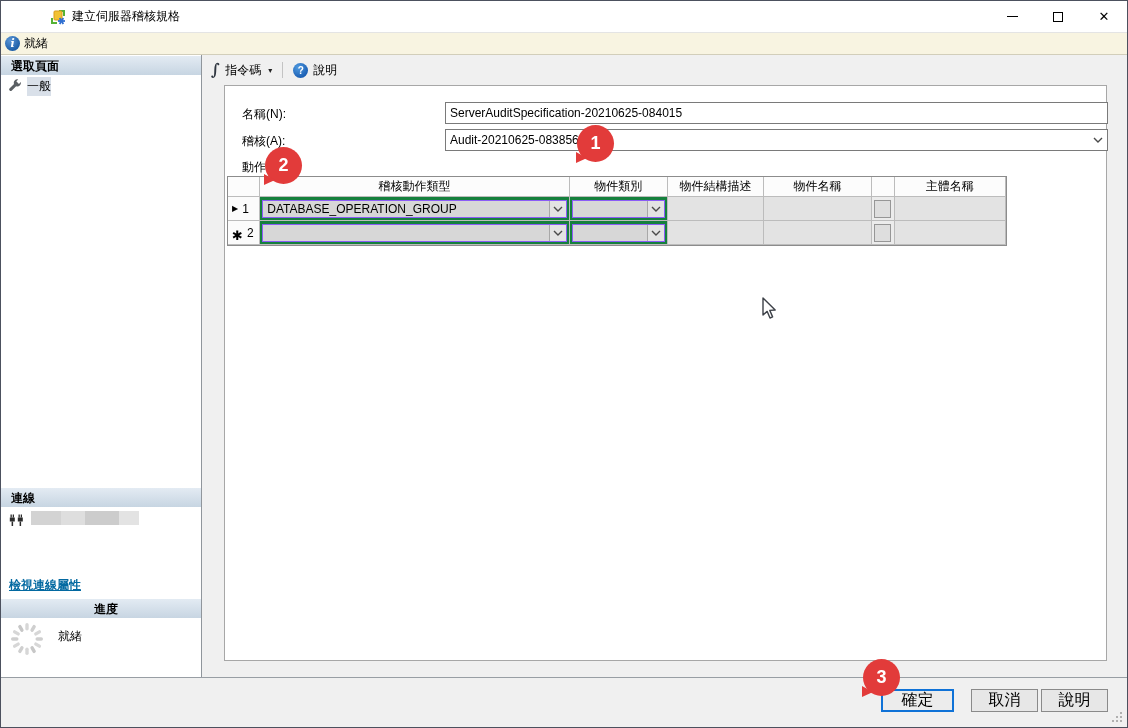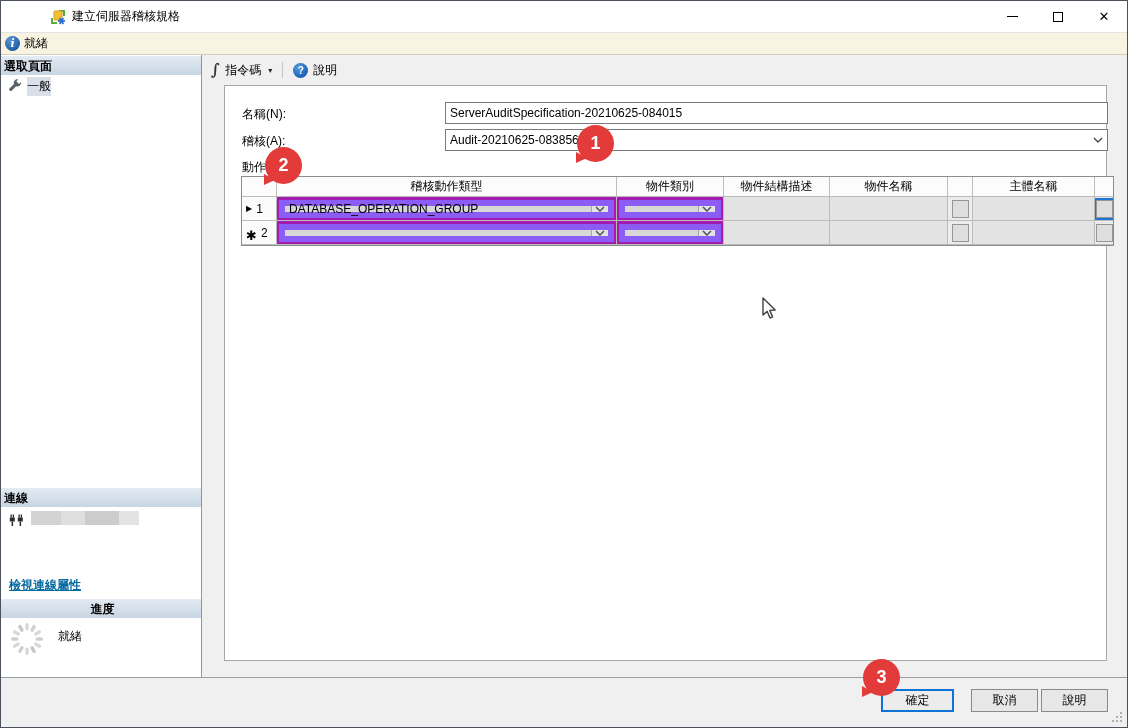--- a/index.html
+++ b/index.html
@@ -28,21 +28,21 @@
   .info-icon { width:15px; height:15px; border-radius:50%;
                background:radial-gradient(circle at 35% 30%, #5a95d6, #1e5fa8 70%);
                color:#fff; font:bold italic 11px "DejaVu Serif",serif;
                display:flex; align-items:center; justify-content:center; }
 
   
   .sidebar { position:absolute; left:0; top:54px; width:201px; height:624px; background:#fff;
              border-right:1px solid #90969c; }
   .side-header { position:absolute; left:0; width:200px; height:19px;
                  background:linear-gradient(to bottom,#e3ebf3,#c7d5e2);
-                 font-weight:bold; padding:2px 0 0 3px; }
+                 font-weight:bold; padding:2px 0 0 10px; }
   .page-item { position:absolute; left:0; top:21px; width:200px; height:20px;
                display:flex; align-items:center; padding-left:7px; gap:5px; }
   .page-item-label { background:#d9e0e9; padding:1px 0; }
   .conn-row { position:absolute; left:8px; top:456px; display:flex; align-items:center; gap:6px; }
   .redact { height:14px; display:inline-block; }
   .link { position:absolute; left:8px; top:522px; color:#0369a1; text-decoration:underline; cursor:pointer;font-weight:bold; }
   .spin-row { position:absolute; left:8px; top:566px; display:flex; gap:13px; }
   .spin-label { margin-top:7px; }
 
   
@@ -59,47 +59,47 @@
 
   .panel { position:absolute; left:22px; top:30px; width:883px; height:576px;
            background:#fff; border:1px solid #a7a7a7; }
   .flabel { position:absolute; left:17px; }
   .field { position:absolute; left:220px; width:663px; height:22px; background:#fff;
            border:1px solid #7a7a7a; display:flex; align-items:center; }
   .field-text { flex:1; padding-left:4px; white-space:nowrap; overflow:hidden; }
   .chev { width:18px; display:flex; align-items:center; justify-content:center; }
 
   
-  .gtable { position:absolute; left:16px; top:90px; width:873px; border:1px solid #8c8c8c;
-            background:#a21caf; }
+  .gtable { position:absolute; left:2px; top:90px; width:780px; border:1px solid #8c8c8c;
+            background:#15803d; }
   .t-row { display:flex; }
   .t-cell { border-right:1px solid #bcbcbc; border-bottom:1px solid #bcbcbc;
             overflow:hidden; display:flex; align-items:center; }
   .t-cell:last-child { border-right:none; }
   .th { height:20px; background:#fcfcfc; justify-content:center; }
   .td { height:24px; }
   .c0 { width:35px; } .c1 { width:340px; } .c2 { width:107px; } .c3 { width:106px; }
   .c4 { width:118px; } .c5 { width:25px; } .c6 { width:122px; } .c7 { width:27px; flex:1; }
   .rowhead { background:#fbfbfb; padding-left:4px; gap:4px; }
   .row-ptr { font-size:8px; }
   .row-star { font-size:13px; line-height:6px; margin-top:6px; }
-  .cell-combo { flex:1; margin:2px; height:18px; background:#d7d7d7; border:6px solid #8b5cf6;
+  .cell-combo { flex:1; margin:2px; height:18px; background:#d7d7d7; border:1px solid #8b5cf6;
                 display:flex; align-items:center; }
   .cell-combo .ctext { flex:1; padding-left:4px; white-space:nowrap; overflow:hidden; }
   .cell-combo .chev { width:17px; height:100%; background:#e3e3e3; border-left:1px solid #a8a8a8; }
   .dis { background:#e3e3e3; }
   .btncell { background:#ececec; justify-content:center; }
   .mini-btn { width:17px; height:18px; background:#dedede; border:1px solid #969696; }
   .mini-btn.focus { outline:2px solid #1c76d1; outline-offset:0; }
 
   
   .footer { position:absolute; left:0; bottom:0; width:100%; height:50px; background:#f0f0f0;
             border-top:1px solid #989ea4; }
   .btn { position:absolute; top:11px; height:23px; background:#e7e7e7; border:1px solid #8a8a8a;
-         display:flex; align-items:center; justify-content:center; font-size:12px; cursor:default; }
+         display:flex; align-items:center; justify-content:center; font-size:16px; cursor:default; }
   .btn-ok { left:880px; width:73px; border:2px solid #0f72d7; background:#ececec; }
   .btn-cancel { left:970px; width:67px; }
   .btn-help { left:1040px; width:67px; }
   .grip { position:absolute; right:3px; bottom:3px; }
 
   
   .badge { position:absolute; width:37px; height:37px; border-radius:50%; background:#e23b3a;
            color:#fff; font-weight:bold; font-size:18px; display:flex; align-items:center;
            justify-content:center; z-index:50; }
   .badge::after { content:""; position:absolute; left:-1px; bottom:-1px; width:11px; height:11px;

